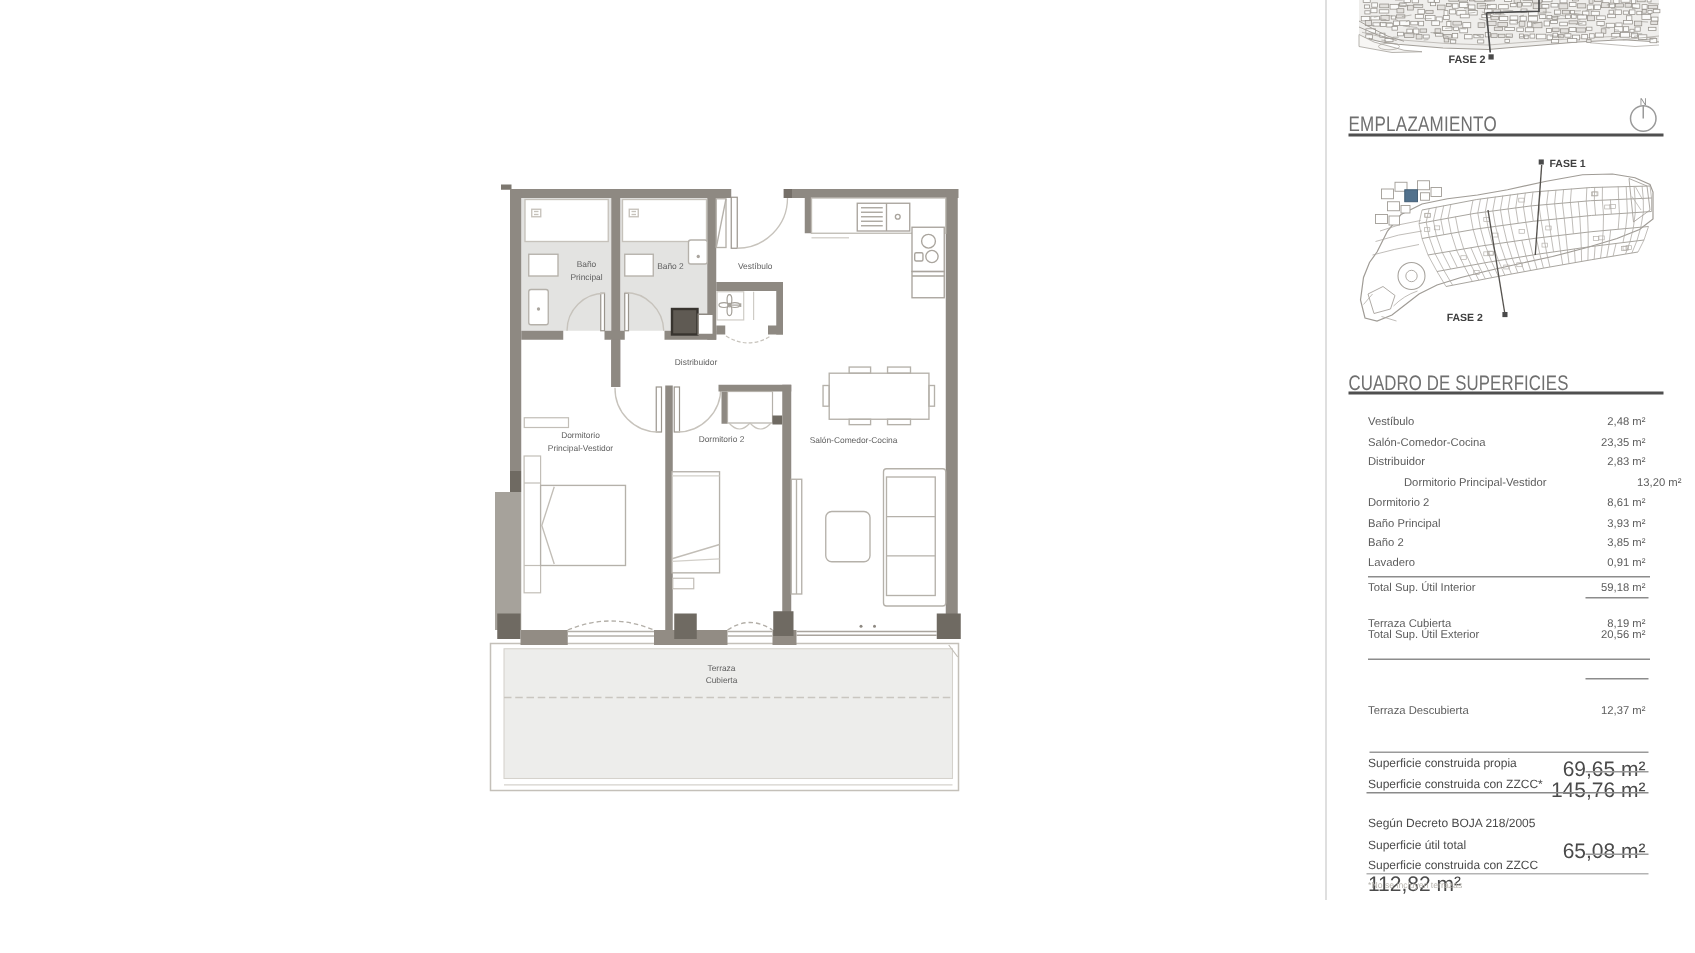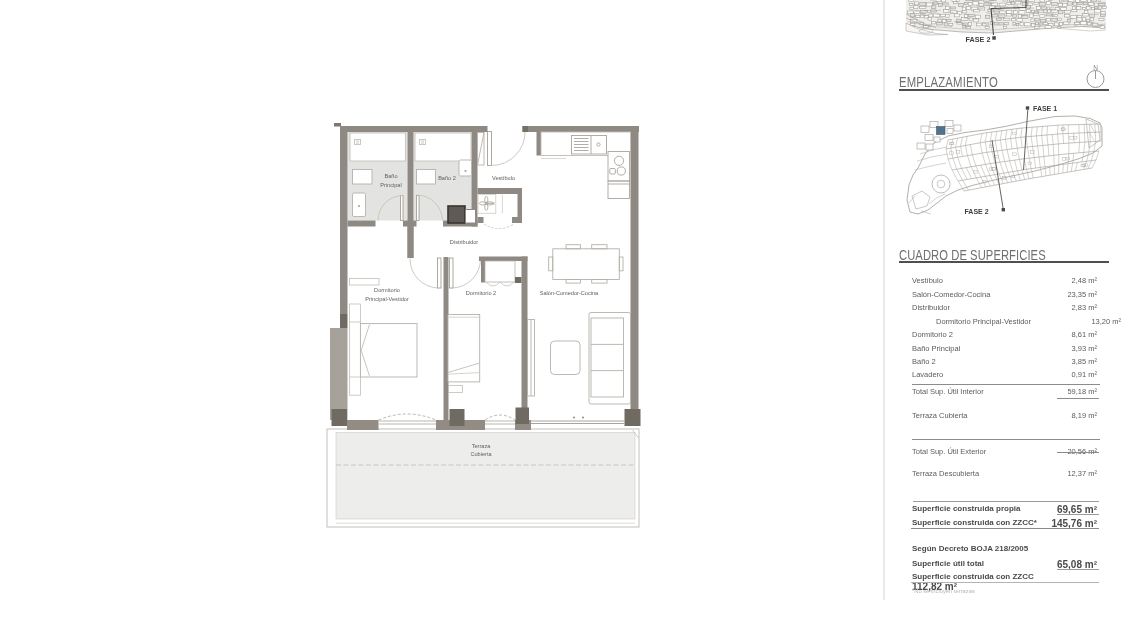--- a/index.html
+++ b/index.html
@@ -2,22 +2,22 @@
 <html><head>
 <meta charset="utf-8">
 <style>
   html,body{margin:0;padding:0;background:#fff;}
   #page{position:relative;width:1130px;height:600px;background:#fff;overflow:hidden;
         font-family:"Liberation Sans", sans-serif;}
   .row{position:absolute;left:912px;width:185px;display:flex;justify-content:space-between;
        font-size:7.5px;color:#5c5c5c;}
   .row .v{text-align:right;}
   .brow{position:absolute;left:912px;width:185px;display:flex;justify-content:space-between;
-       font-size:8px;font-weight:bold;color:#4a4a4a;}
-  .brow .v{font-size:10px;}
+       font-size:8px;font-weight:normal;color:#4a4a4a;}
+  .brow .v{font-size:14px;}
   .hline{position:absolute;height:1px;background:#8c8c8c;}
   .lline{position:absolute;height:1px;background:#b4b4b4;}
 </style>
 </head>
 <body>
 <div id="page">
 <svg width="1130" height="635" viewBox="0 0 1130 635" style="position:absolute;left:0;top:0;">
 
 <g fill="none" stroke="none">
 
@@ -839,21 +839,21 @@
 <div class="row" style="top:411px;">
       <span>Terraza Cubierta</span>
       <span class="v">8,19 m²</span>
     </div>
 <div class="row" style="top:427.3px;margin-top:42px;">
       <span>Terraza Descubierta</span>
       <span class="v">12,37 m²</span>
     </div>
 
 <div class="hline" style="left:912px;top:438.8px;width:188px;"></div>
-<div class="row" style="top:447px;">
+<div class="row" style="top:418px;">
       <span>Total Sup. Útil Exterior</span>
       <span class="v">20,56 m²</span>
     </div>
 
 <div class="hline" style="left:1057px;top:452.4px;width:42px;"></div>
 
 <div class="hline" style="left:913px;top:500.5px;width:186px;background:#9a9a9a;"></div>
 <div class="brow" style="top:503.8px;">
       <span>Superficie construida propia</span>
       <span class="v">69,65 m²</span>

